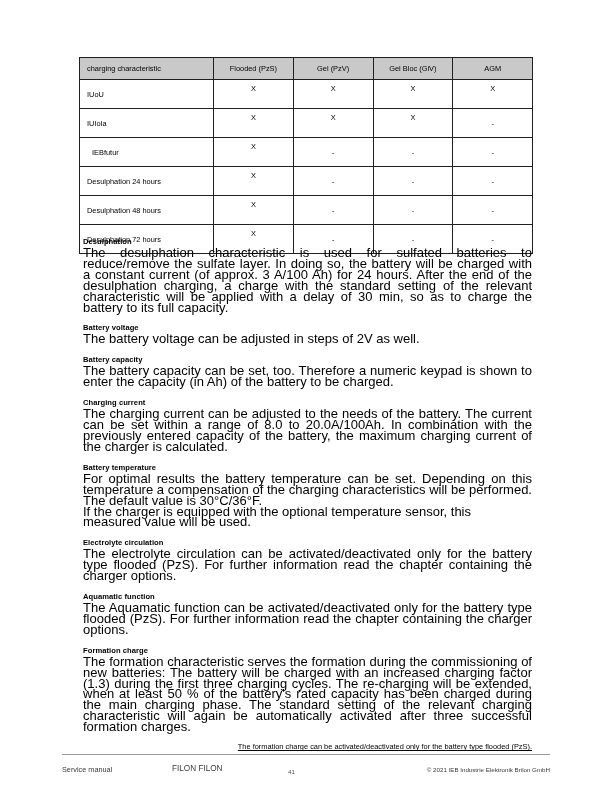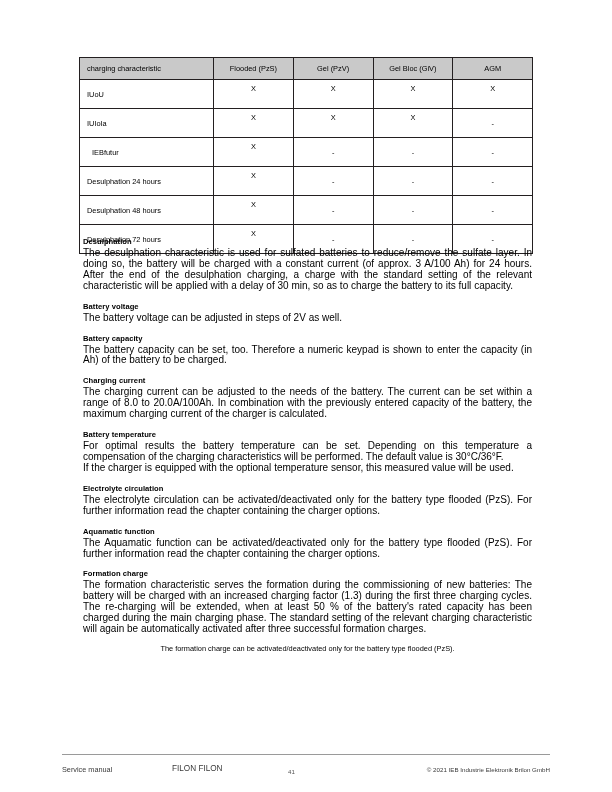--- a/index.html
+++ b/index.html
@@ -92,37 +92,38 @@
   }
   .sec:last-child { margin-bottom: 0; }
   h2.sec-title {
     font-size: 7.6px;
     font-weight: bold;
     margin: 0 0 1px 0;
     line-height: 11px;
     letter-spacing: 0.05px;
   }
   p.sec-body {
-    font-size: 10px;
+    font-size: 13px;
     line-height: 10.9px;
     margin: 0;
     text-align: justify;
     letter-spacing: 0.01px;
   }
   p.sec-body.nojust {
     text-align: left;
   }
   p.sec-body + p.sec-body {
     margin-top: 0;
   }
   p.extra-para {
     font-size: 7.4px;
     line-height: 10.9px;
     margin: 9px 0 0 0;
-    text-align: center;
+    text-align: right;
+    text-decoration: underline;
   }
 
   
   .footer-rule {
     position: absolute;
     left: 62px;
     top: 754px;
     width: 488px;
     height: 1px;
     background: #9a9a9a;

